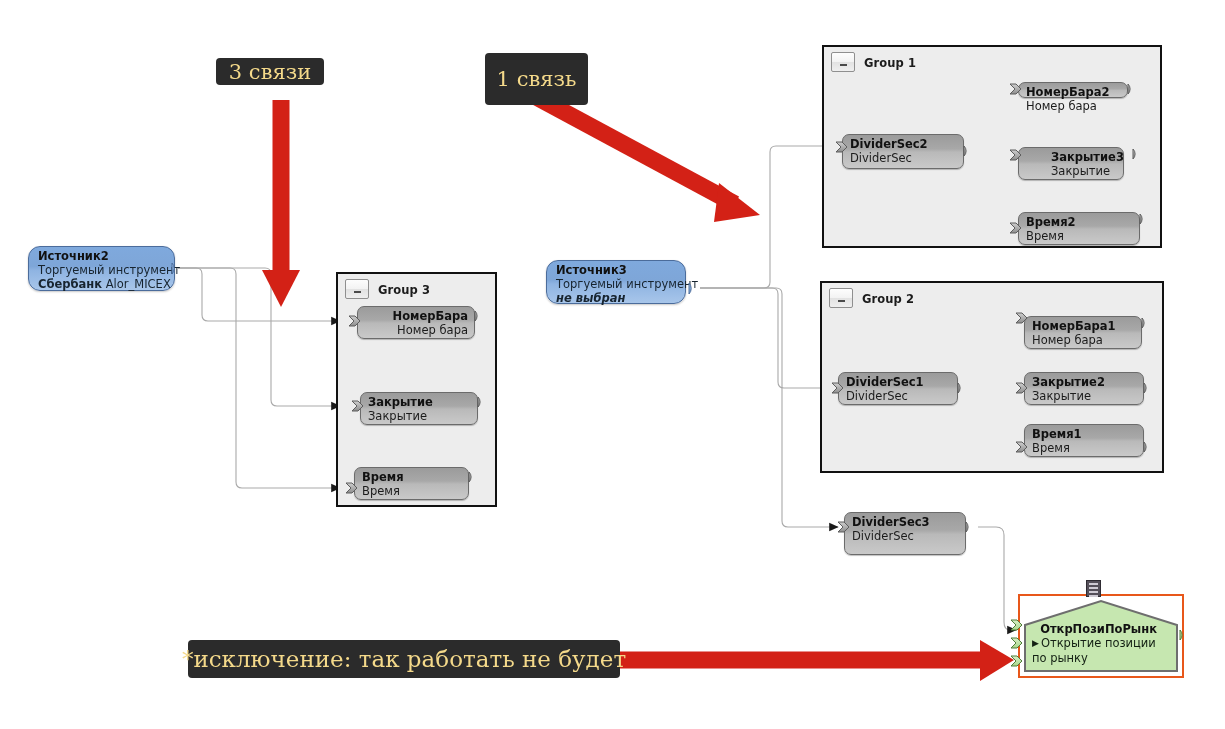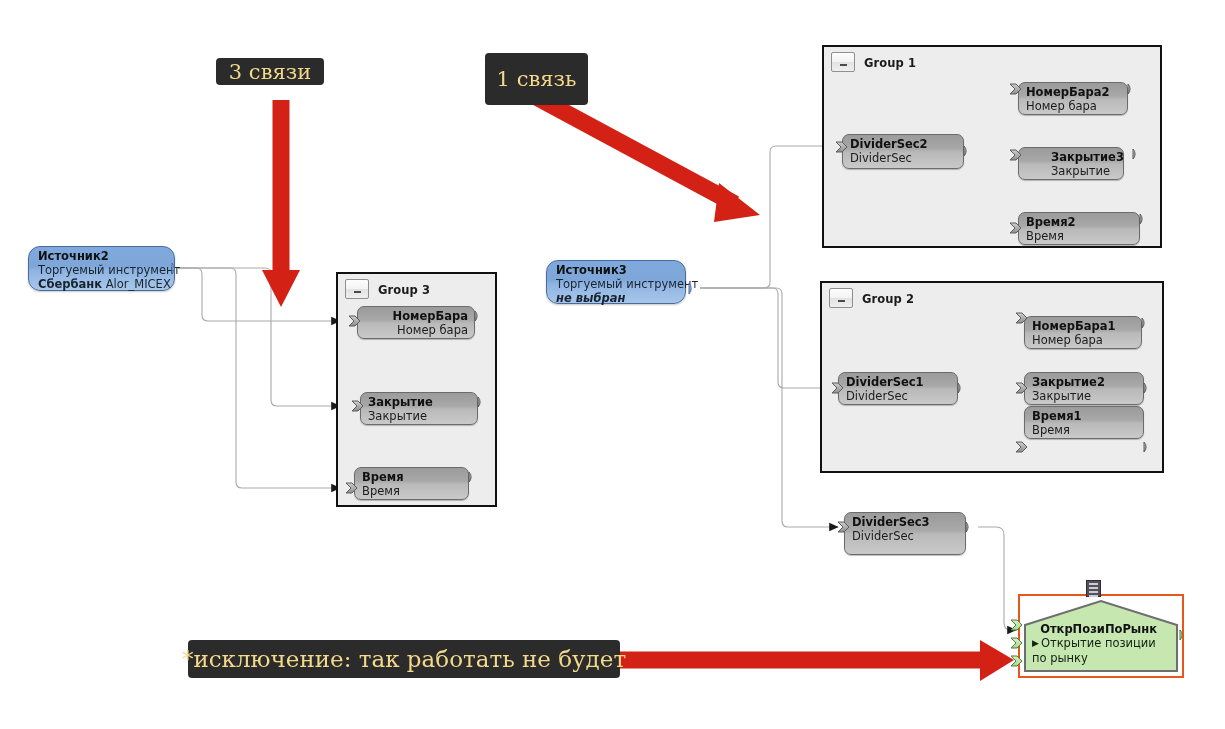--- a/index.html
+++ b/index.html
@@ -110,21 +110,21 @@
     <div class="collapse-btn" style="left:7px;top:5px;">
       <span class="dash"></span>
     </div>
     <div class="gtitle" style="left:40px;top:9px;">Group 3</div>
   </div>
 
   <div class="node" style="left:842px;top:134px;width:122px;height:35px;">
     <div class="t1">DividerSec2</div>
     <div class="t2">DividerSec</div>
   </div>
-  <div class="node" style="left:1018px;top:82px;width:110px;height:33px;">
+  <div class="node" style="left:1018px;top:82px;width:110px;height:16px;">
     <div class="t1">НомерБара2</div>
     <div class="t2">Номер бара</div>
   </div>
   <div class="node" style="left:1018px;top:147px;width:106px;height:33px;padding-left:32px;">
     <div class="t1">Закрытие3</div>
     <div class="t2">Закрытие</div>
   </div>
   <div class="node" style="left:1018px;top:212px;width:122px;height:33px;">
     <div class="t1">Время2</div>
     <div class="t2">Время</div>
@@ -135,21 +135,21 @@
     <div class="t2">DividerSec</div>
   </div>
   <div class="node" style="left:1024px;top:316px;width:118px;height:33px;">
     <div class="t1">НомерБара1</div>
     <div class="t2">Номер бара</div>
   </div>
   <div class="node" style="left:1024px;top:372px;width:120px;height:33px;">
     <div class="t1">Закрытие2</div>
     <div class="t2">Закрытие</div>
   </div>
-  <div class="node" style="left:1024px;top:406px;width:120px;height:33px;">
+  <div class="node" style="left:1024px;top:424px;width:120px;height:33px;">
     <div class="t1">Время1</div>
     <div class="t2">Время</div>
   </div>
 
   <div class="node" style="left:844px;top:512px;width:122px;height:43px;">
     <div class="t1">DividerSec3</div>
     <div class="t2">DividerSec</div>
   </div>
 
   <div class="node" style="left:357px;top:306px;width:118px;height:33px;text-align:right;">

